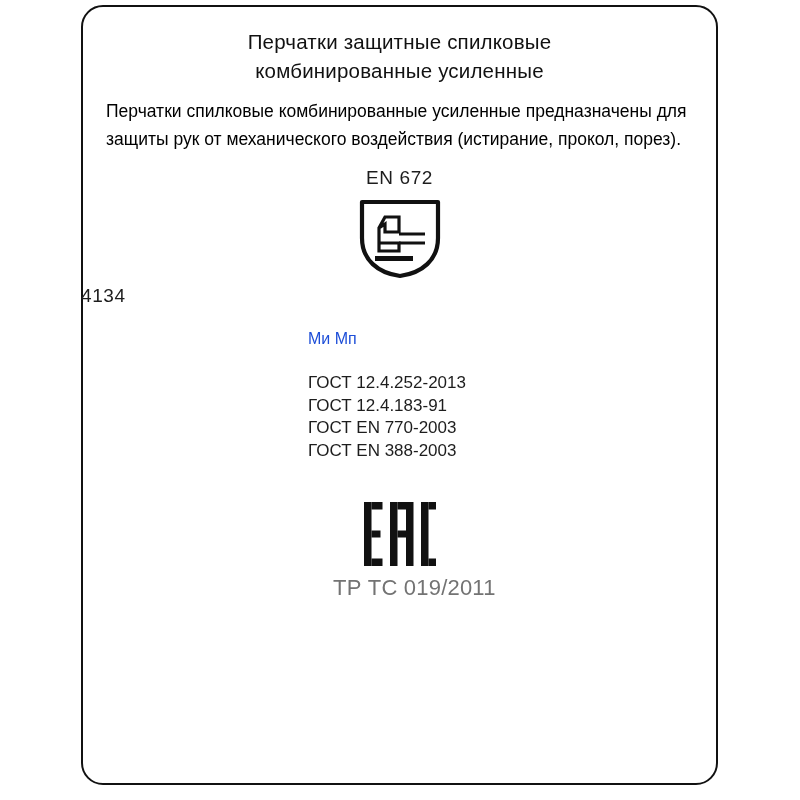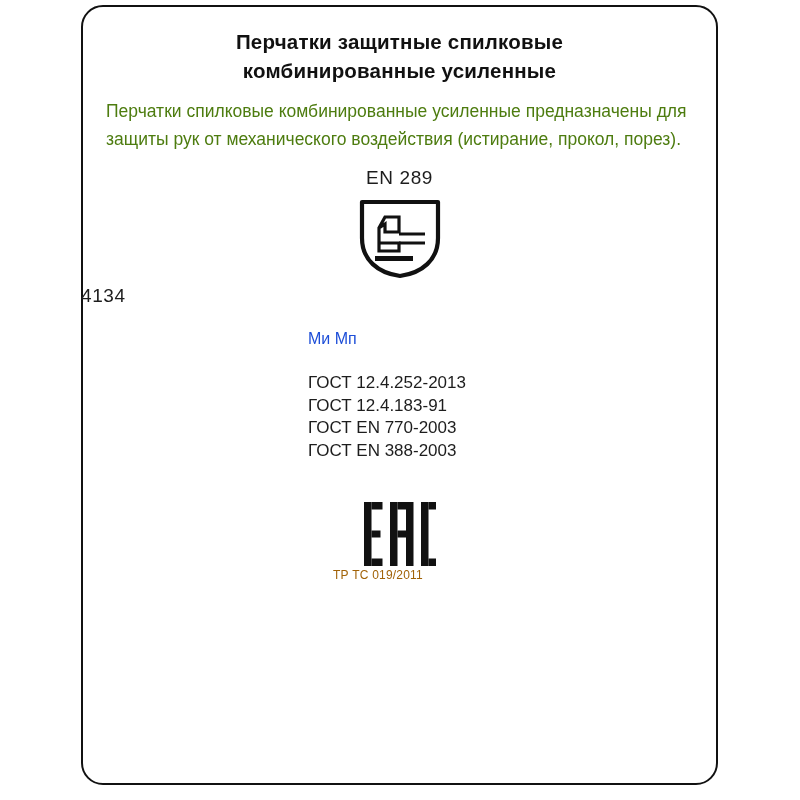--- a/index.html
+++ b/index.html
@@ -45,36 +45,36 @@
   }
 
   
   .title {
     position: absolute;
     left: 0;
     top: 22px;
     width: 637px;
     text-align: center;
     font-size: 20.5px;
-    font-weight: bold;
+    font-weight: normal;
     line-height: 29px;
     letter-spacing: 0.2px;
     color: #111111;
   }
   .title .line { display: block; }
 
   
   .intro {
     position: absolute;
     left: 25px;
     top: 92px;
     width: 600px;
     font-size: 17.5px;
     line-height: 28px;
-    color: #4d7c0f;
+    color: #000000;
   }
 
   
   .en-label {
     position: absolute;
     left: 0;
     top: 160px;
     width: 637px;
     text-align: center;
     font-size: 19px;
@@ -132,24 +132,24 @@
     top: 497px;
     transform: translateX(-50%);
     width: 72px;
     height: 64px;
   }
   .eac svg { display: block; width: 72px; height: 64px; }
 
   .eac-code {
     position: absolute;
     left: 252px;
-    top: 559px;
-    font-size: 12px;
+    top: 572px;
+    font-size: 22px;
     line-height: 22px;
-    color: #a16207;
+    color: #737373;
     letter-spacing: 0.2px;
   }
 
   
   .outro {
     position: absolute;
     left: 25px;
     top: 633px;
     width: 600px;
     font-size: 17.5px;
@@ -166,21 +166,21 @@
 
   <div class="content">
 
     <div class="title">
       <span class="line">Перчатки защитные спилковые</span>
       <span class="line">комбинированные усиленные</span>
     </div>
 
     <div class="intro">Перчатки спилковые комбинированные усиленные предназначены для защиты рук от механического воздействия (истирание, прокол, порез).</div>
 
-    <div class="en-label">EN 289</div>
+    <div class="en-label">EN 672</div>
 
     <div class="pictogram">
       <svg viewBox="0 0 84 82" xmlns="http://www.w3.org/2000/svg">
 
         <path d="M4 4 H80 V40 C80 62 64 75 42 78 C20 75 4 62 4 40 Z" fill="none" stroke="#111111" stroke-width="4.2" stroke-linejoin="round"></path>
 
         <path d="M27 19 H41 V34 H27 V26 L21 30 V45 H41 V53 H21 V30 Z" fill="none" stroke="#111111" stroke-width="3.2" stroke-linejoin="miter"></path>
 
         <line x1="41" y1="36" x2="67" y2="36" stroke="#111111" stroke-width="3"></line>
         <line x1="41" y1="45" x2="67" y2="45" stroke="#111111" stroke-width="3"></line>

